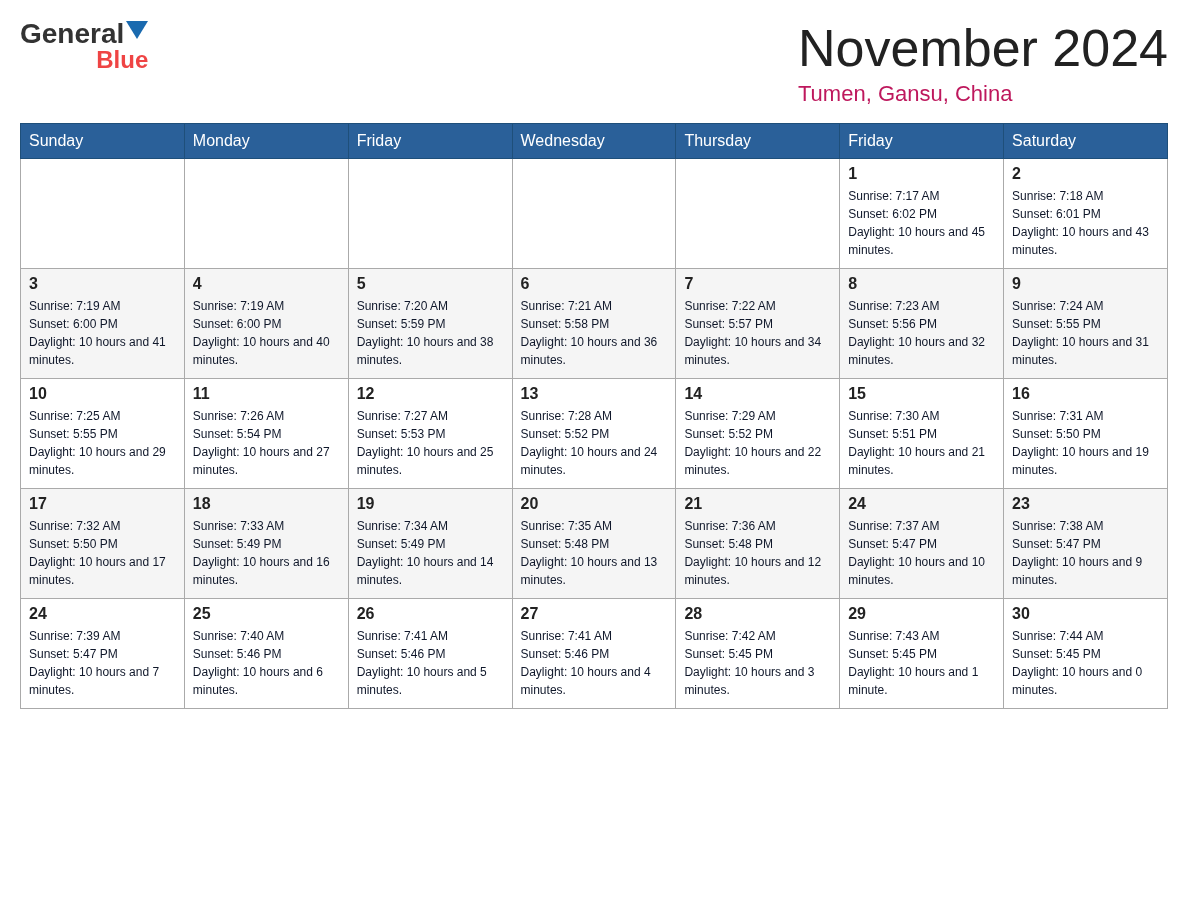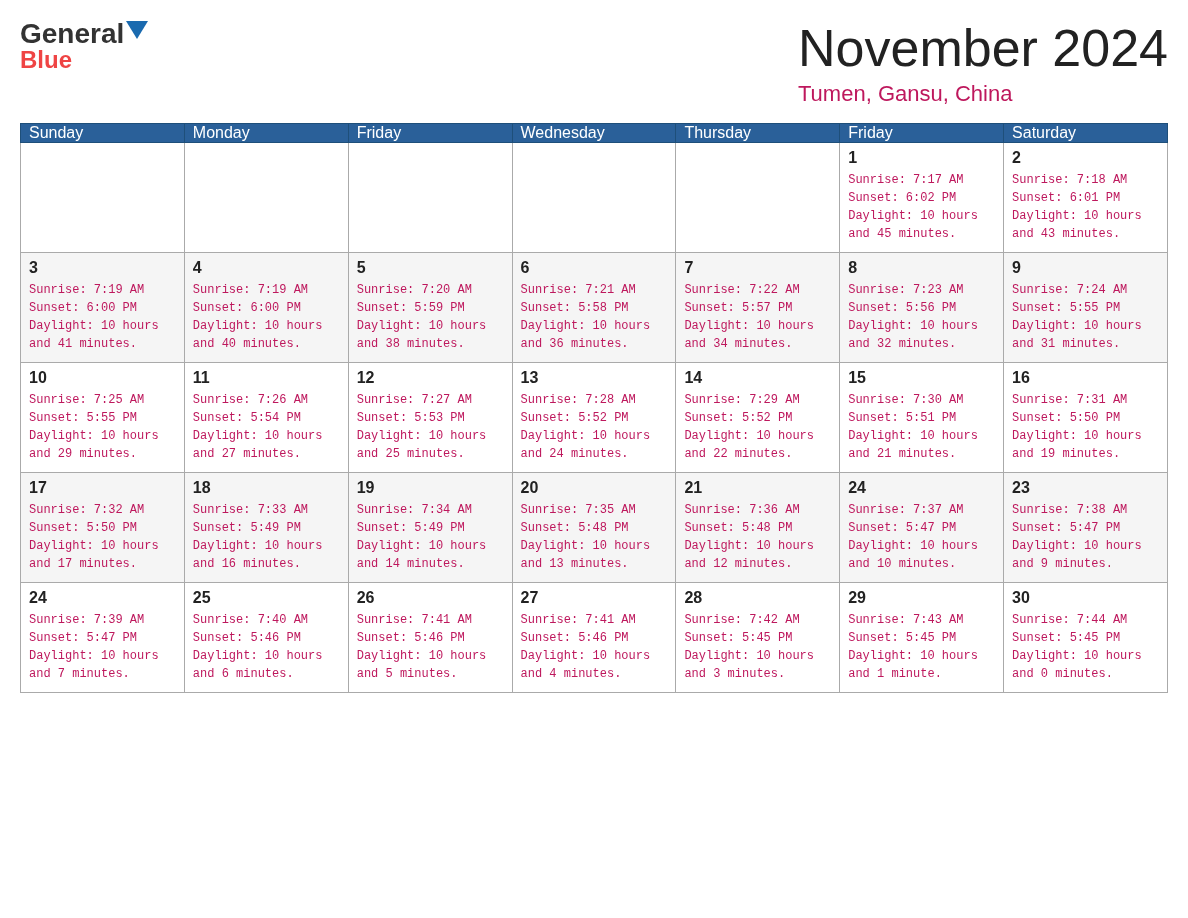--- a/index.html
+++ b/index.html
@@ -12,21 +12,21 @@
     }
     .header {
       display: flex;
       justify-content: space-between;
       align-items: flex-start;
       margin-bottom: 16px;
     }
     .logo {
       display: flex;
       flex-direction: column;
-      align-items: flex-start;
+      align-items: flex-end;
     }
     .logo-general {
       font-size: 28px;
       font-weight: bold;
       color: #333;
       line-height: 1;
     }
     .logo-blue {
       font-size: 24px;
       font-weight: bold;
@@ -52,43 +52,42 @@
     .calendar {
       width: 100%;
       border-collapse: collapse;
       border: 1px solid #999;
     }
     .calendar th {
       background-color: #2a6099;
       color: #fff;
       font-size: 16px;
       font-weight: normal;
-      padding: 0 8px;
+      padding: 8px 8px;
       text-align: left;
       border: 1px solid #1e4f7a;
     }
     .calendar td {
       border: 1px solid #aaa;
       vertical-align: top;
       padding: 6px 8px;
       width: calc(100% / 7);
       min-height: 110px;
       height: 110px;
     }
     .day-number {
       font-size: 16px;
       font-weight: bold;
       color: #222;
       margin-bottom: 4px;
     }
     .day-info {
       font-size: 12px;
-      color: #be185d;
+      color: #0f172a;
       line-height: 1.5;
-      font-family: Liberation Mono, monospace;
     }
     .empty-cell {
       background: #f9f9f9;
     }
     tr:nth-child(even) td {
       background-color: #f5f5f5;
     }
     tr:nth-child(odd) td {
       background-color: #fff;
     }

